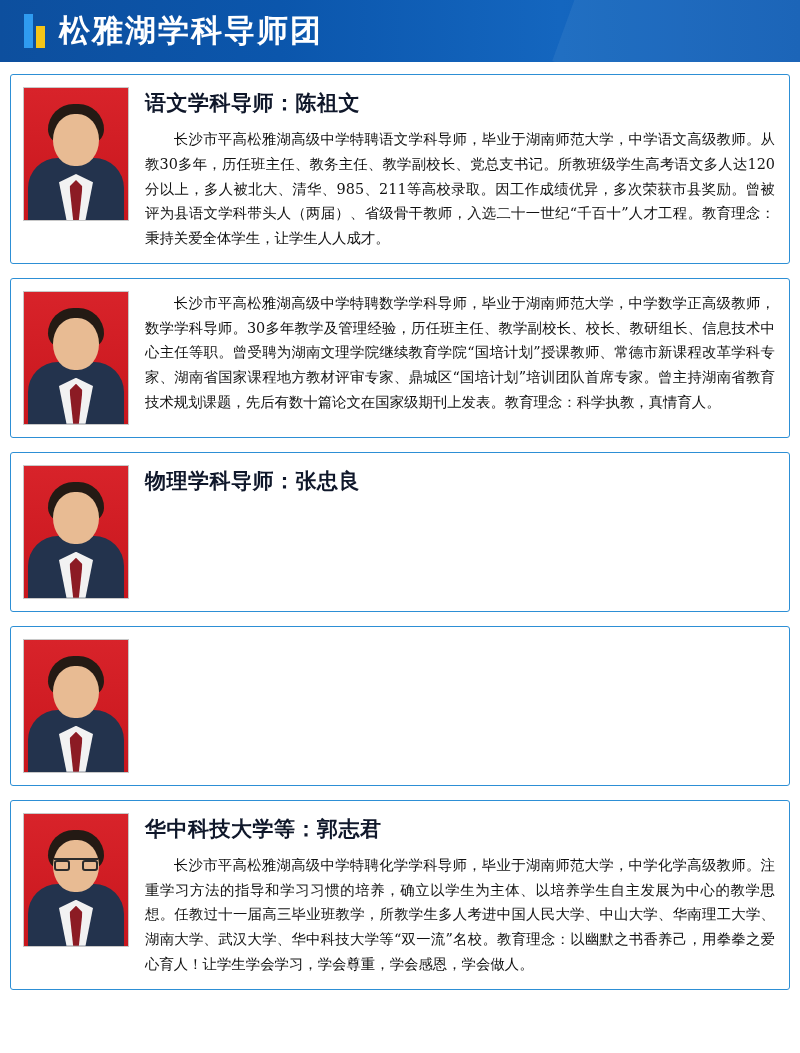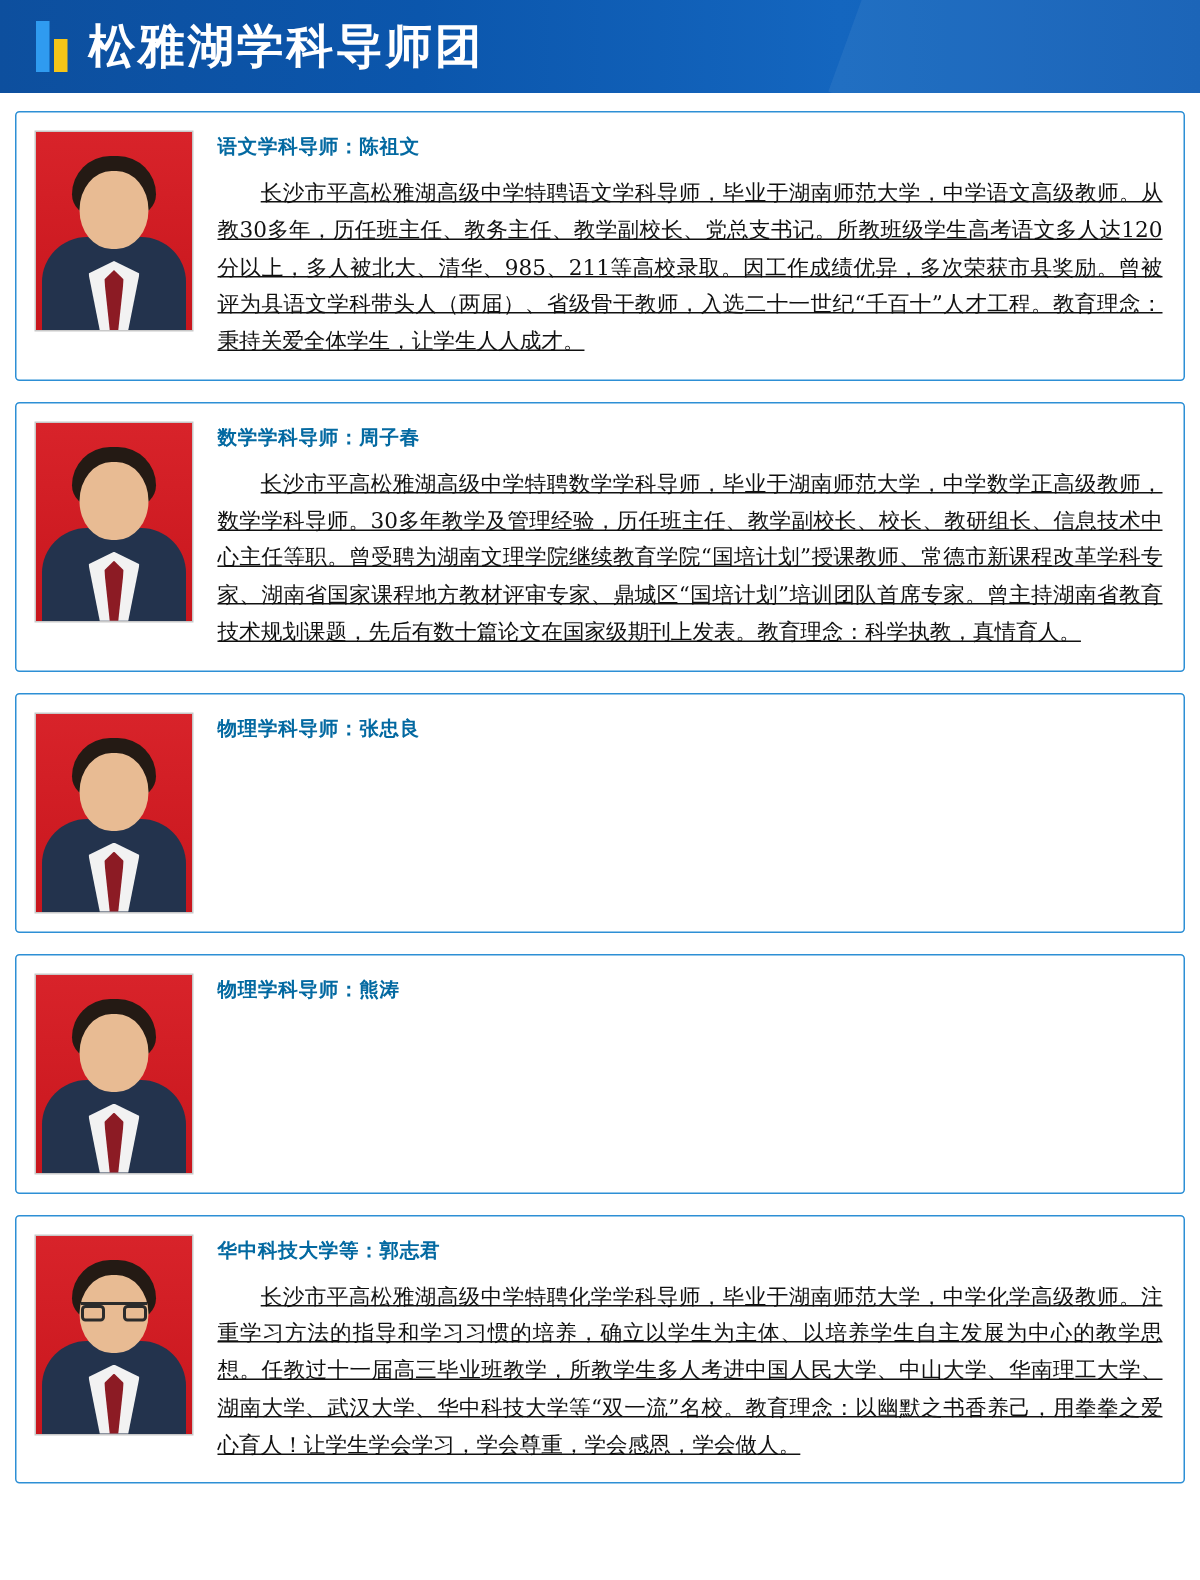--- a/index.html
+++ b/index.html
@@ -164,36 +164,35 @@
     height: 40px;
     background: #8c1b24;
     clip-path: polygon(50% 0, 100% 16%, 72% 100%, 28% 100%, 0 16%);
   }
 
   .card-body {
     flex: 1;
     min-width: 0;
   }
   .card-title {
-    color: #0369a1;
-    font-size: 13px;
+    color: #0f172a;
+    font-size: 21px;
     font-weight: bold;
     margin: 2px 0 10px 0;
     letter-spacing: 0.5px;
     font-family: "DejaVu Serif", "Liberation Serif", serif;
   }
   .card-text {
     font-size: 14.4px;
     line-height: 1.72;
     text-align: justify;
     text-justify: inter-ideograph;
     text-indent: 2em;
     color: #111111;
     font-family: "DejaVu Serif", "Liberation Serif", serif;
-    text-decoration: underline;
   }
 </style>
 </head>
 <body>
 
 <div class="page">
 
   <div class="header">
     <div class="header-marks">
       <div class="mark-blue"></div>
@@ -220,21 +219,20 @@
 
     <div class="card">
       <div class="photo">
         <div class="body"></div>
         <div class="shirt"></div>
         <div class="tie"></div>
         <div class="hair"></div>
         <div class="face"></div>
       </div>
       <div class="card-body">
-        <div class="card-title">数学学科导师：周子春</div>
         <div class="card-text">长沙市平高松雅湖高级中学特聘数学学科导师，毕业于湖南师范大学，中学数学正高级教师，数学学科导师。30多年教学及管理经验，历任班主任、教学副校长、校长、教研组长、信息技术中心主任等职。曾受聘为湖南文理学院继续教育学院“国培计划”授课教师、常德市新课程改革学科专家、湖南省国家课程地方教材评审专家、鼎城区“国培计划”培训团队首席专家。曾主持湖南省教育技术规划课题，先后有数十篇论文在国家级期刊上发表。教育理念：科学执教，真情育人。</div>
       </div>
     </div>
 
     <div class="card">
       <div class="photo">
         <div class="body"></div>
         <div class="shirt"></div>
         <div class="tie"></div>
         <div class="hair"></div>
@@ -247,21 +245,20 @@
 
     <div class="card">
       <div class="photo">
         <div class="body"></div>
         <div class="shirt"></div>
         <div class="tie"></div>
         <div class="hair"></div>
         <div class="face"></div>
       </div>
       <div class="card-body">
-        <div class="card-title">物理学科导师：熊涛</div>
       </div>
     </div>
 
     <div class="card">
       <div class="photo">
         <div class="body"></div>
         <div class="shirt"></div>
         <div class="tie"></div>
         <div class="hair"></div>
         <div class="face"></div>

